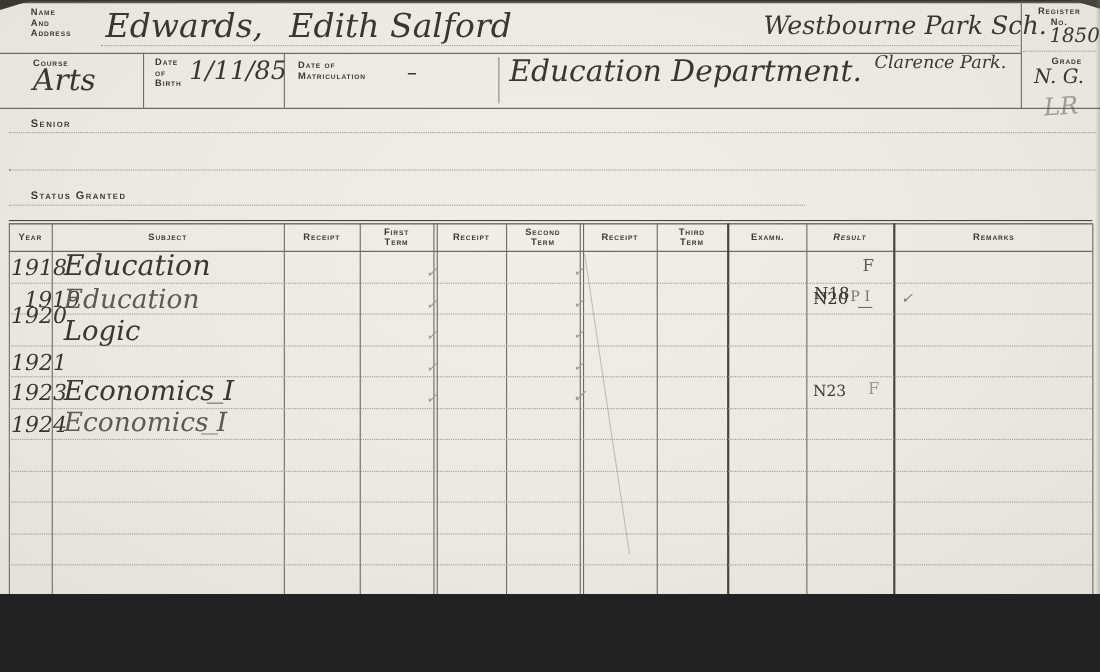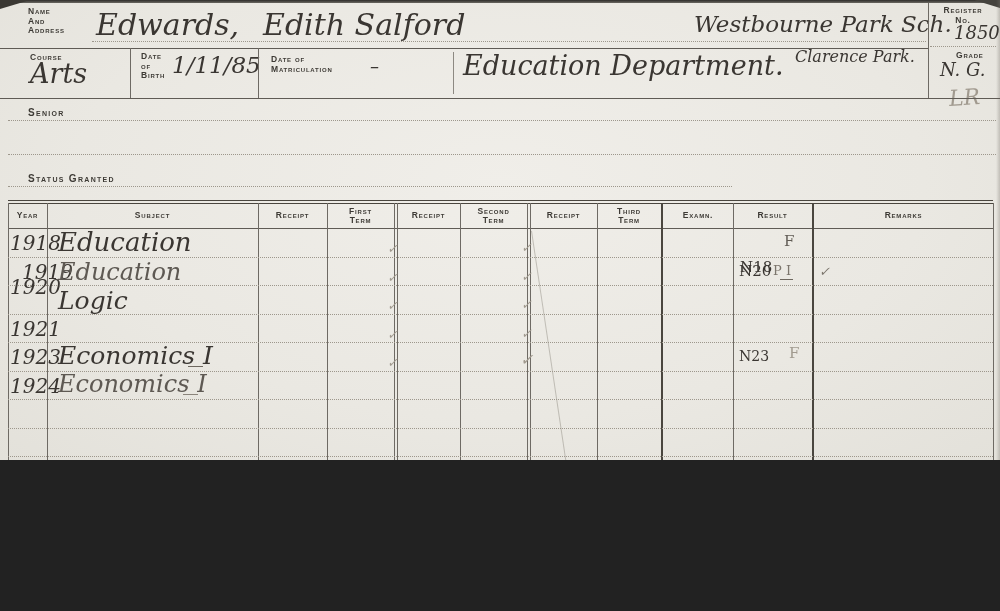--- a/index.html
+++ b/index.html
@@ -1,16 +1,16 @@
 <!DOCTYPE html>
 <html><head>
 <meta charset="utf-8">
 <style>
   html,body{margin:0;padding:0;background:#222;}
-  .card{position:relative;width:1000px;height:460px;overflow:hidden;
+  .card{position:relative;width:1000px;height:540px;overflow:hidden;
     background:radial-gradient(ellipse at 50% 40%, #f0eee9 0%, #eae8e2 60%, #e3e1da 100%);
     font-family:"Liberation Sans", sans-serif;}
   
   .lbl{position:absolute;color:#3d3a35;font-weight:bold;font-variant:small-caps;
     letter-spacing:.8px;font-size:8.5px;line-height:9.5px;}
   .lbl-big{font-size:10px;letter-spacing:1.3px;line-height:11px;}
   
   .hw{position:absolute;font-family:"DejaVu Serif", serif;font-style:italic;
     color:#3a3632;white-space:nowrap;line-height:1;}
   .hw-light{color:#5e5953;}
@@ -158,21 +158,21 @@
   <div class="hcell" style="left:530px;width:67px;">
       <span>Receipt</span>
     </div>
   <div class="hcell" style="left:597px;width:64px;">
       <span>Third</span>
       <span>Term</span>
     </div>
   <div class="hcell" style="left:663px;width:70px;">
       <span>Examn.</span>
     </div>
-  <div class="hcell" style="left:733px;width:79px;">
+  <div class="hcell" style="left:733px;width:79px;font-style:italic;">
       <span>Result</span>
     </div>
   <div class="hcell" style="left:814px;width:179px;">
       <span>Remarks</span>
     </div>
 
   <span class="hw" style="left:10px;top:233px;font-size:20px;">1918</span>
   <span class="hw" style="left:58px;top:229px;font-size:26px;">Education</span>
   <span class="hw pencil" style="left:387px;top:242px;font-size:13px;">✓</span>
   <span class="hw pencil" style="left:521px;top:241px;font-size:13px;">✓</span>

